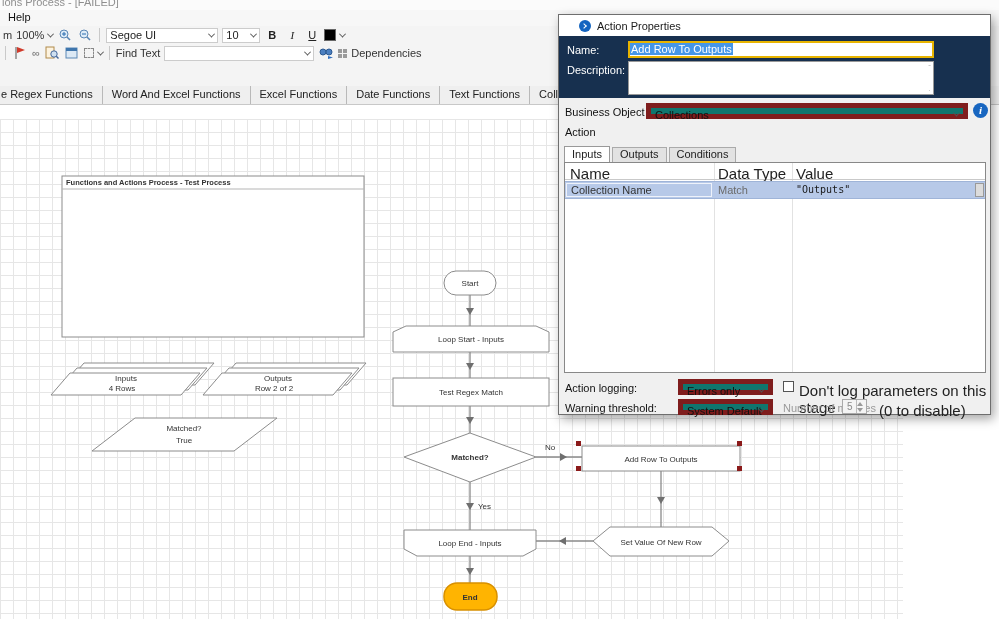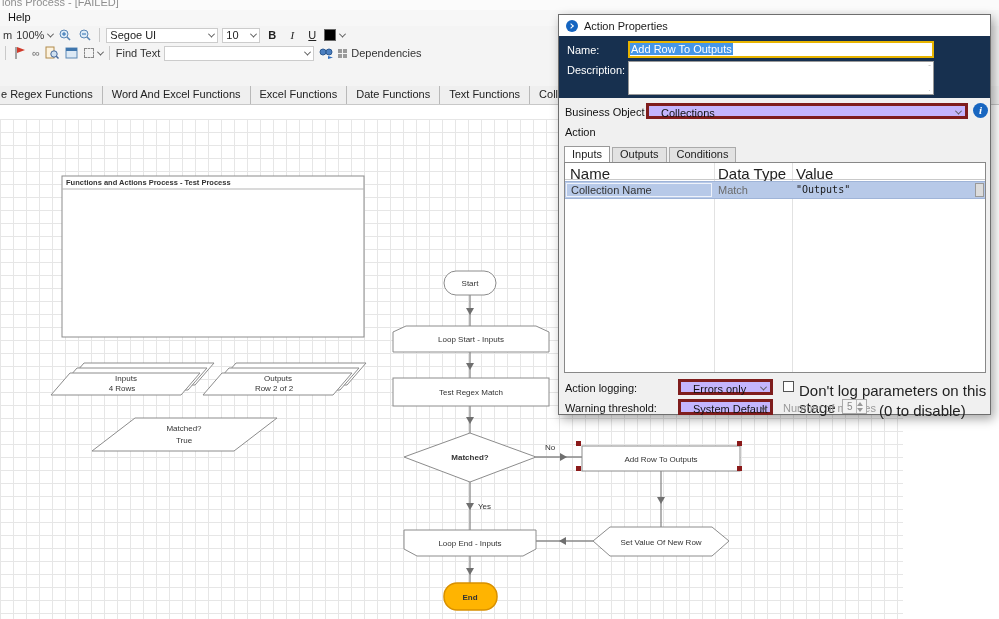--- a/index.html
+++ b/index.html
@@ -37,32 +37,32 @@
   #diagram-svg { position:absolute; left:0; top:0; }
   #diagram-svg text { font-family:"Liberation Sans",sans-serif; font-size:8px; fill:#333; }
   .shape { fill:#fff; stroke:#8c8c8c; stroke-width:1; }
   .conn { stroke:#8a8a8a; stroke-width:1.3; }
   .arrow { fill:#6f6f6f; stroke:none; }
   .lbl-grey { fill:#9a9a9a; }
 
   
   #dialog { position:absolute; left:558px; top:14px; width:433px; height:401px; background:#f0f0f0;
     border:1px solid #6e6e6e; box-shadow:3px 4px 10px rgba(0,0,0,.35); z-index:10; }
-  #dlg-title { position:absolute; left:0; top:0; width:100%; height:21px; background:#fff; display:flex; align-items:center; gap:6px; padding-left:7px; }
+  #dlg-title { position:absolute; left:0; top:0; width:100%; height:21px; background:#fff; display:flex; align-items:center; gap:6px; padding-left:20px; }
   #dlg-title .orb { width:12px; height:12px; border-radius:50%; background:#1464c0; display:flex; align-items:center; justify-content:center; }
   #dlg-title .orb b { width:4px; height:4px; border-right:1.5px solid #fff; border-top:1.5px solid #fff; transform:rotate(45deg); margin-left:-2px; }
   #dlg-title span { font-size:11px; color:#1a1a1a; }
   #dlg-navy { position:absolute; left:0; top:21px; width:100%; height:62px; background:#17304f; }
   .navy-label { position:absolute; font-size:11px; color:#fff; }
   #name-input { position:absolute; left:69px; top:26px; width:306px; height:17px; background:#fff; border:2px solid #e8b400; font-size:11px; line-height:12px; overflow:hidden; }
   #name-input span { background:#4596e8; color:#fff; display:inline-block; padding:0 1px; }
   #desc-box { position:absolute; left:69px; top:46px; width:306px; height:34px; background:#fff; border:1px solid #999; }
   #desc-box .sc { position:absolute; right:2px; font-size:8px; color:#b0b0b0; line-height:8px; }
   .fld-label { position:absolute; font-size:11px; color:#111; }
-  .combo { position:absolute; height:16px; background:#c4b5fd; border:3px solid #7f1d1d; font-size:11px; color:#111; line-height:14px; padding-left:12px; }
+  .combo { position:absolute; height:16px; background:#0f766e; border:5px solid #7f1d1d; font-size:11px; color:#111; line-height:14px; padding-left:4px; }
   .combo .chev { position:absolute; right:4px; top:4px; }
   #info-icon { position:absolute; left:414px; top:88px; width:15px; height:15px; border-radius:50%; background:#1866c0; color:#fff; font-family:"Liberation Serif",serif; font-style:italic; font-weight:bold; font-size:11px; text-align:center; line-height:14px; }
   #dlg-tabs { position:absolute; left:5px; top:130px; display:flex; align-items:flex-end; height:17px; }
   .dtab { font-size:11px; padding:1px 7px 2px 7px; color:#222; }
   .dtab.active { background:#fff; border:1px solid #999; border-bottom:none; }
   .dtab.inactive { background:#e2e2e2; border:1px solid #aaa; border-bottom:none; margin-left:2px; padding-top:0; height:15px; }
   #grid-panel { position:absolute; left:5px; top:147px; width:422px; height:211px; background:#fff; border:1px solid #888; }
   .col-line { position:absolute; top:0; bottom:0; width:1px; background:#e2e2e2; }
   #grid-head { position:absolute; left:0; top:0; width:100%; height:17px; border-bottom:1px solid #c9c9c9; }
   #grid-head span { position:absolute; top:2px; font-size:15px; color:#222; }

